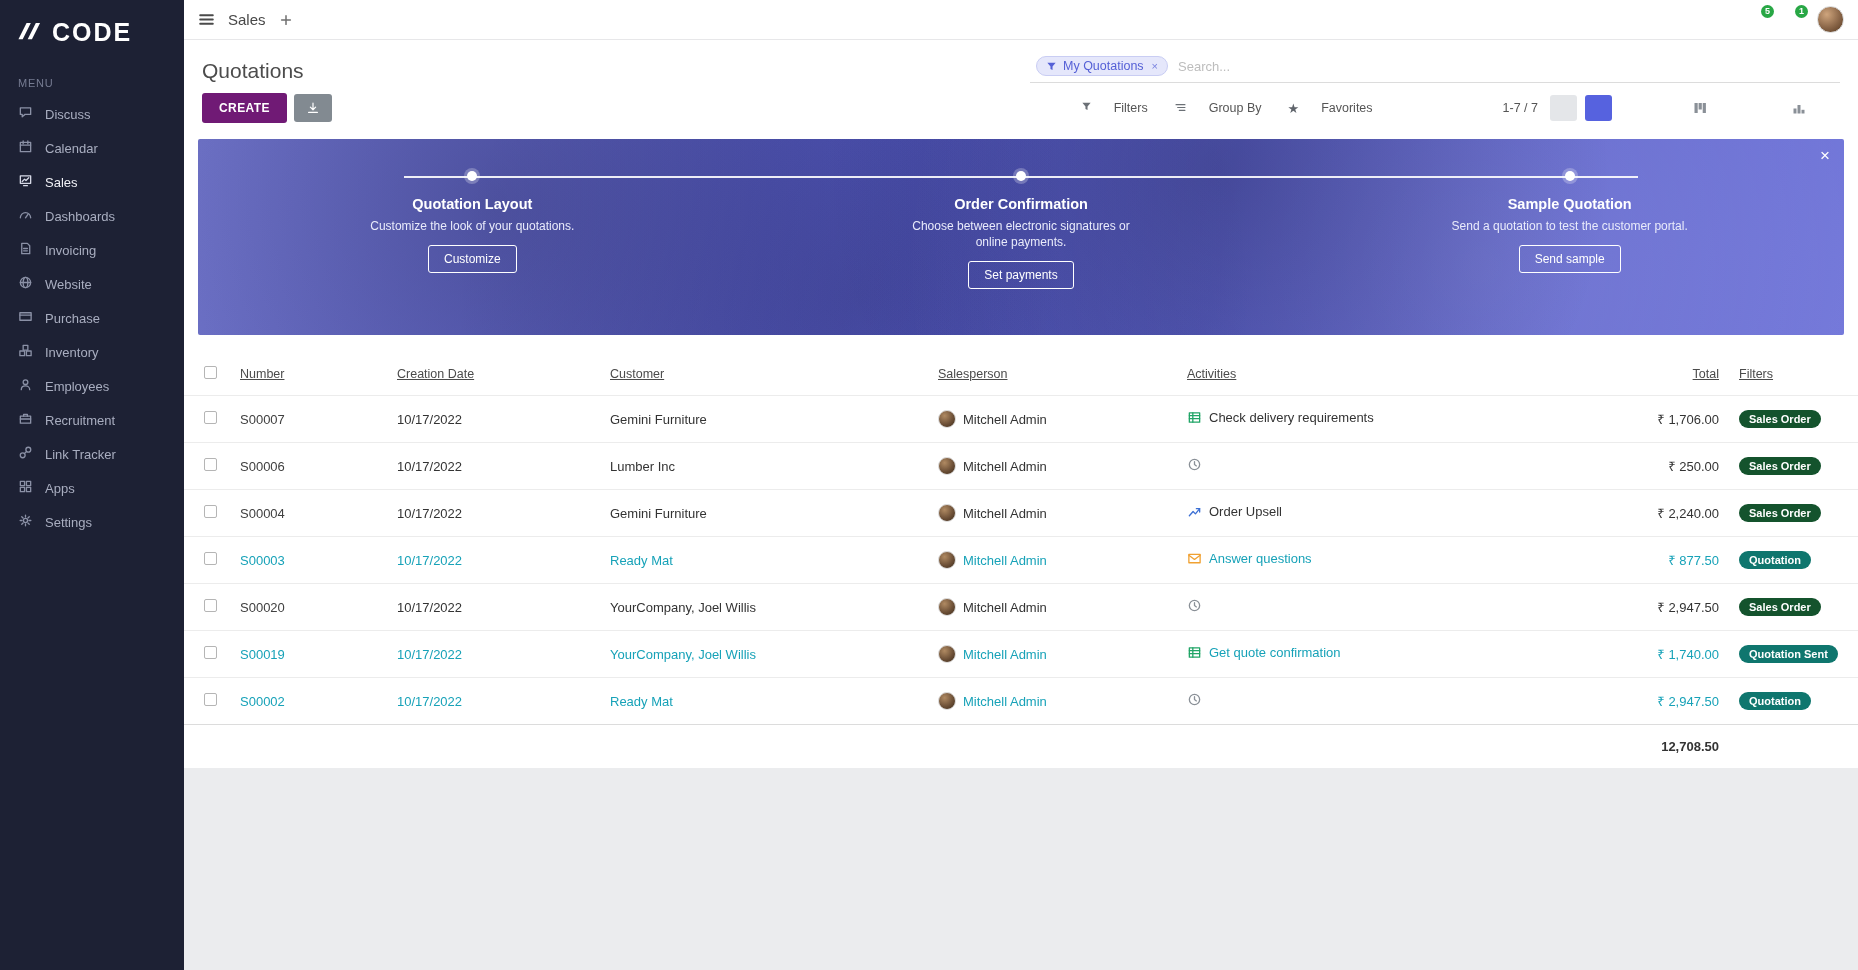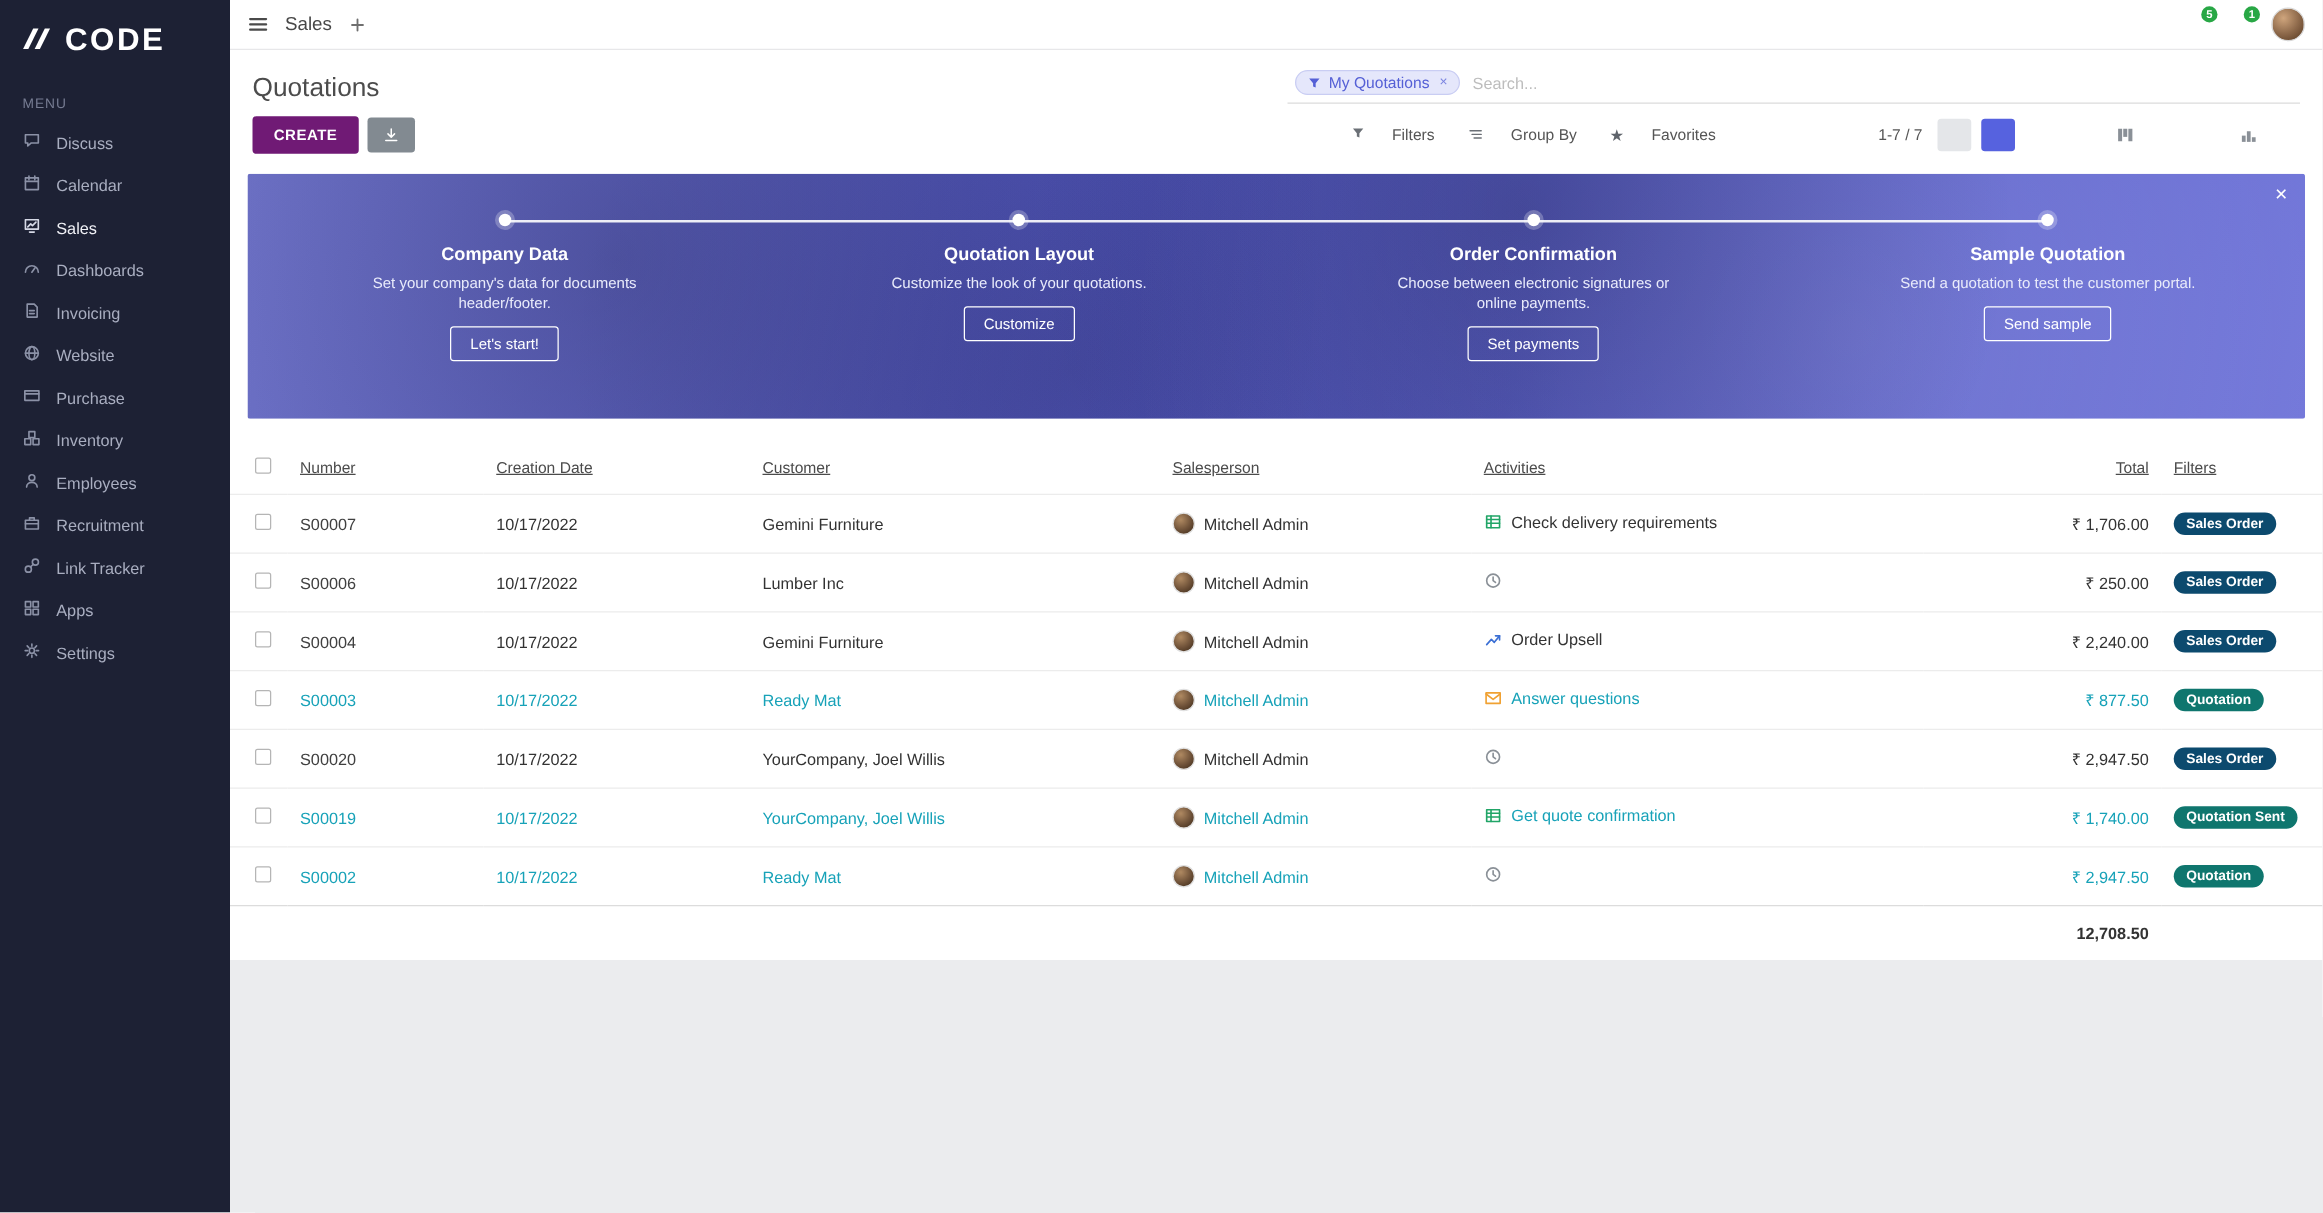--- a/index.html
+++ b/index.html
@@ -84,21 +84,21 @@
   tbody tr { cursor:pointer; }
   .c-check { padding-left:20px !important; }
   .chk { width:13px; height:13px; border:1px solid #b5b5b5; border-radius:2px; background:#fff; display:inline-block; cursor:pointer; }
   .c-total, th.h-total { text-align:right; }
   .num { color:#404040; }
   tr.teal td { color:#17a2b8; }
   .mini-avatar { width:18px; height:18px; border-radius:50%; display:inline-block; vertical-align:-4px; margin-right:7px;
     background:radial-gradient(circle at 35% 30%, #b08a62, #6e5138 55%, #3a2817); border:1px solid #e0e0e0; }
   .act { display:inline-flex; align-items:flex-start; gap:7px; }
   .badge { display:inline-block; color:#fff; font-size:11px; font-weight:bold; padding:3px 10px; border-radius:10px; white-space:nowrap; }
-  .b-g { background:#0c4a6e; }
+  .b-g { background:#14532d; }
   .b-t { background:#0f766e; }
   tfoot td { border-top:1px solid #dcdcdc; font-weight:bold; color:#333; }
 
   svg.ic { fill:none; stroke-width:1.4; stroke-linecap:round; stroke-linejoin:round; }
   svg.fil { stroke:none; }
 </style>
 </head>
 <body>
 
 <div class="app">
@@ -355,26 +355,20 @@
             </span>
         </div>
       </div>
 
       <div class="banner">
         <span class="banner-close">×</span>
         <div class="steps-line"></div>
         <div class="steps">
           <div class="step">
             <div class="dot"></div>
-            <div class="step-title">Company Data</div>
-            <div class="step-desc">Set your company's data for documents header/footer.</div>
-            <button class="step-btn">Let's start!</button>
-          </div>
-          <div class="step">
-            <div class="dot"></div>
             <div class="step-title">Quotation Layout</div>
             <div class="step-desc">Customize the look of your quotations.</div>
             <button class="step-btn">Customize</button>
           </div>
           <div class="step">
             <div class="dot"></div>
             <div class="step-title">Order Confirmation</div>
             <div class="step-desc">Choose between electronic signatures or online payments.</div>
             <button class="step-btn">Set payments</button>
           </div>

